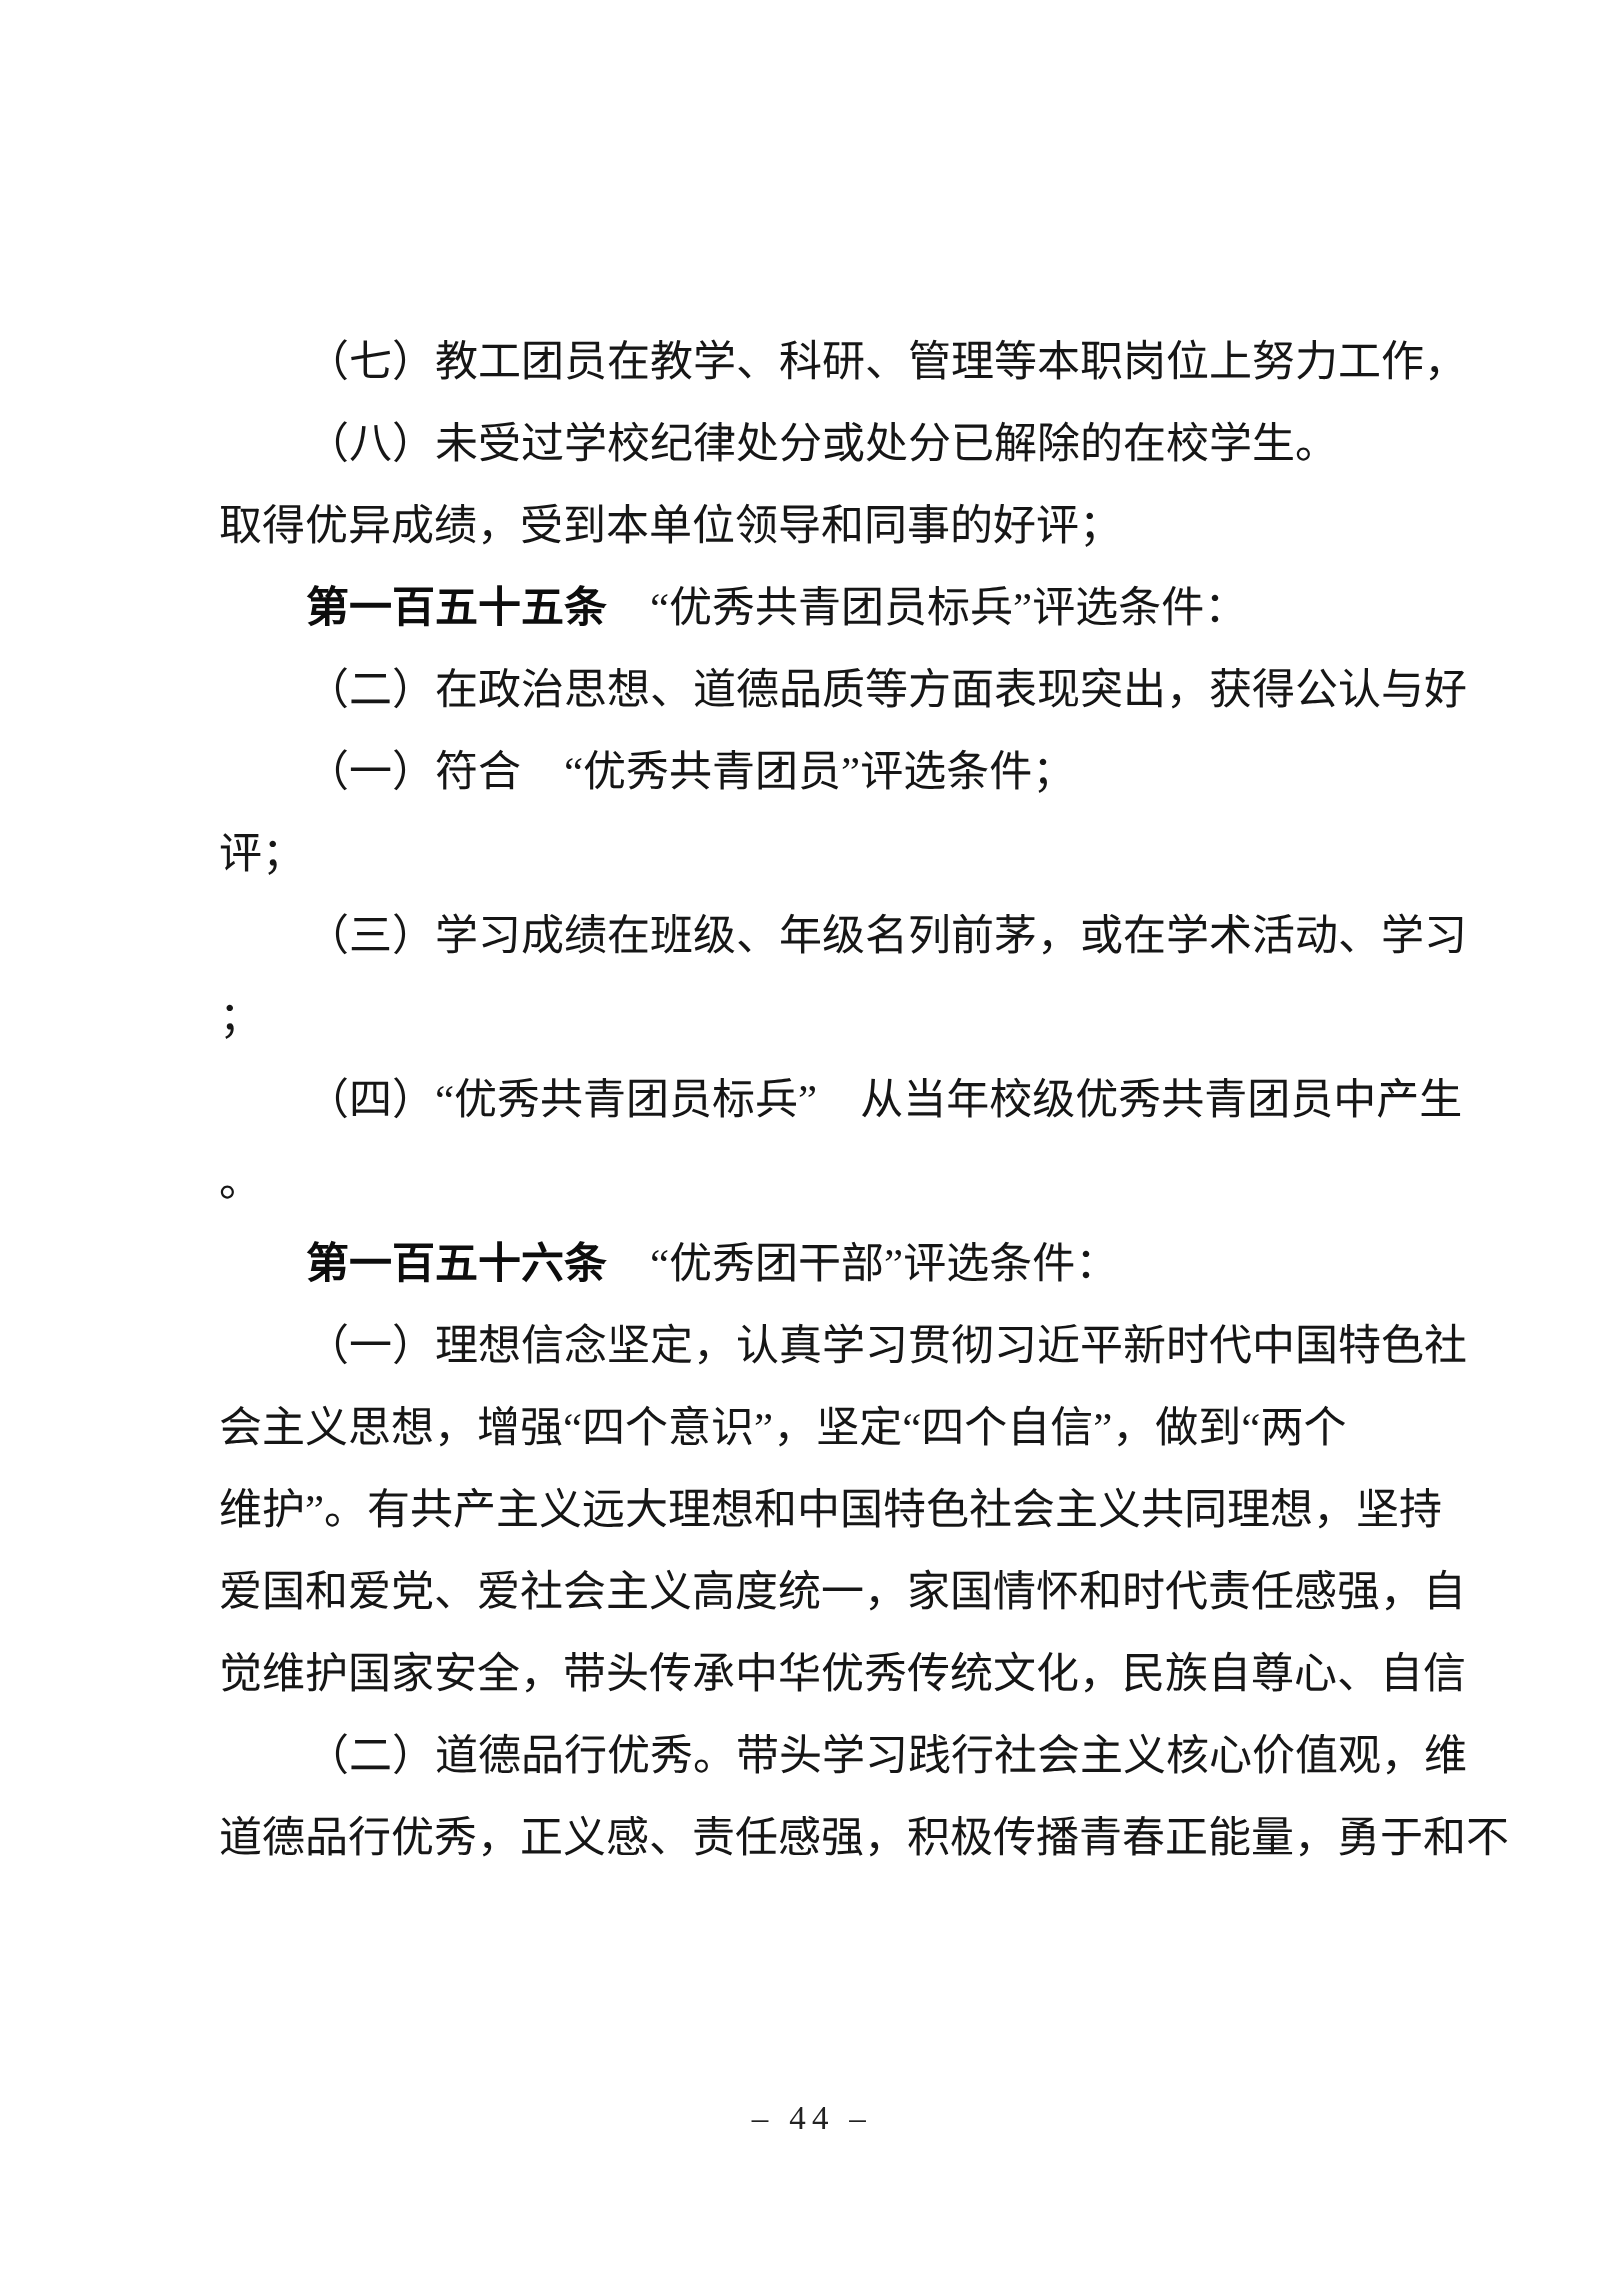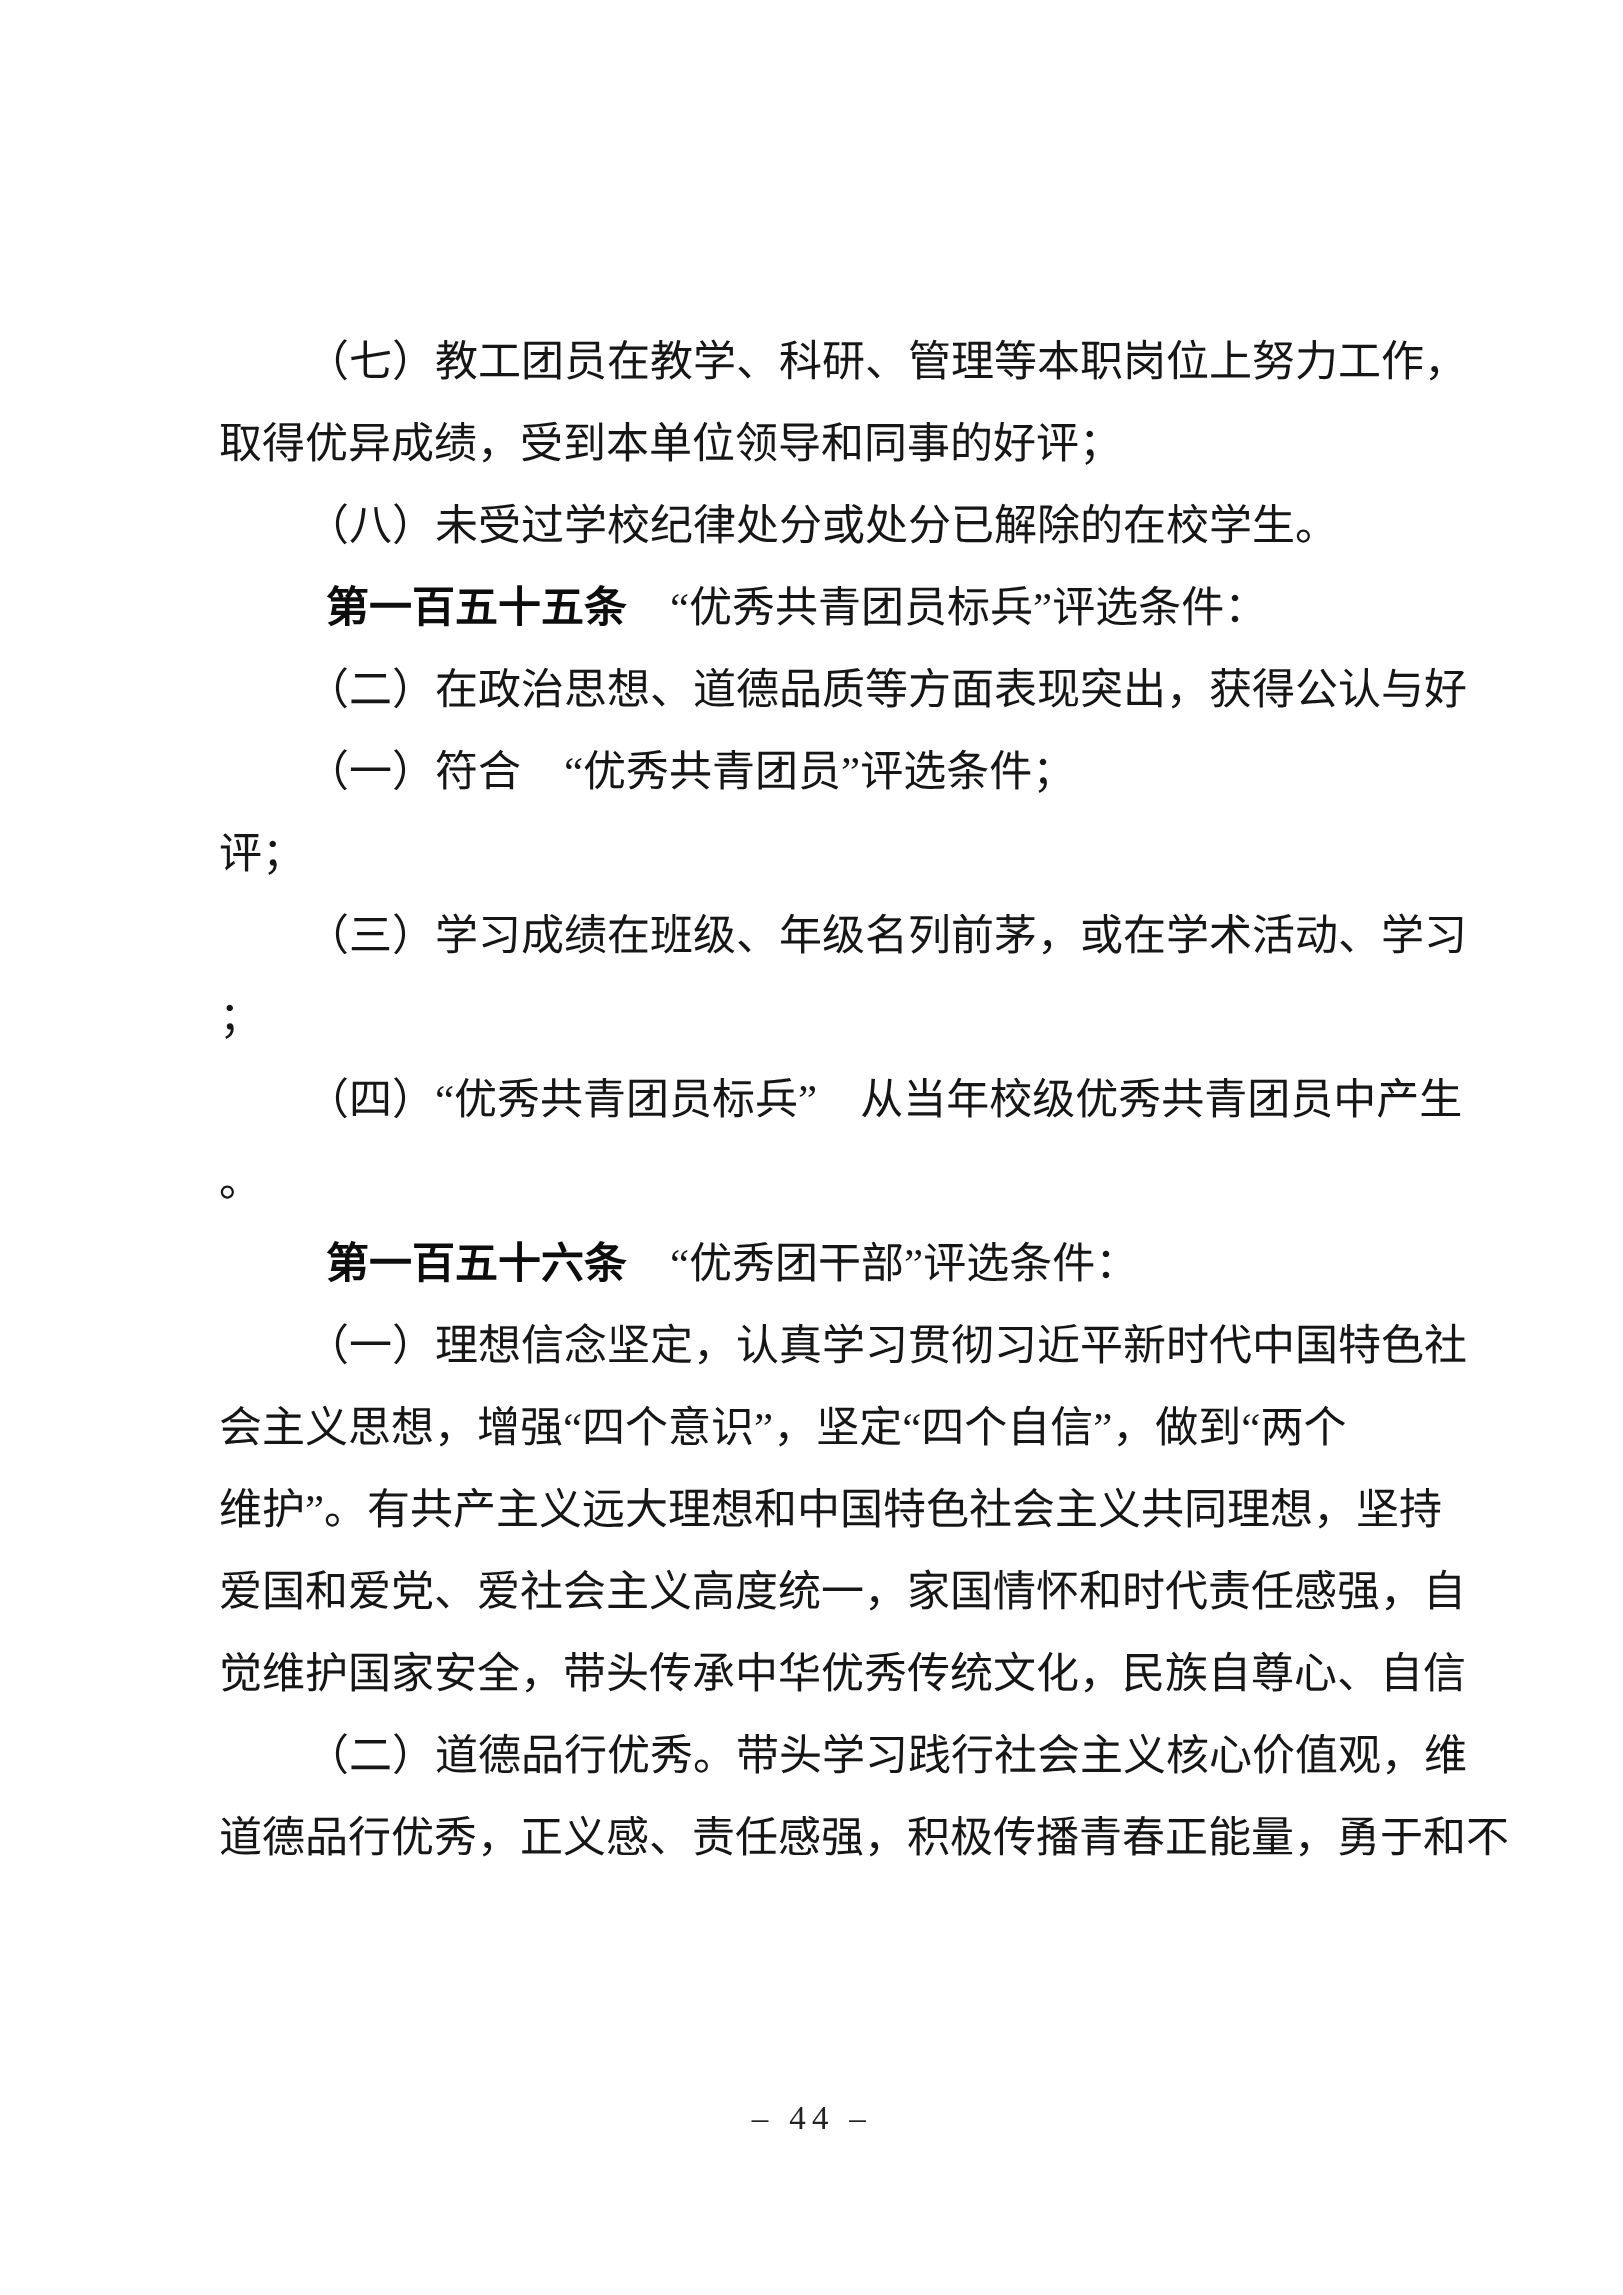--- a/index.html
+++ b/index.html
@@ -32,43 +32,42 @@
     font-size: 43px;
     color: #161616;
     white-space: nowrap;
     letter-spacing: 0px;
   }
   .line.indent { padding-left: 87px; }
   .seg { display: inline; }
   .seg.bold {
     font-weight: bold;
     color: #0d0d0d;
-    margin-left: 20px;
   }
   
   .page-number {
     position: absolute;
     top: 2079px;
     left: 0;
     width: 1624px;
     text-align: center;
     font-size: 33px;
     letter-spacing: 6.3px;
     color: #222222;
     line-height: 79px;
   }
 </style>
 </head>
 <body>
 
 <div class="page">
   <div class="text-block">
       <div class="line indent"><span class="seg">（七）教工团员在教学、科研、管理等本职岗位上努力工作，</span></div>
+      <div class="line indent"><span class="seg">（八）未受过学校纪律处分或处分已解除的在校学生。</span></div>
       <div class="line"><span class="seg">取得优异成绩，受到本单位领导和同事的好评；</span></div>
-      <div class="line indent"><span class="seg">（八）未受过学校纪律处分或处分已解除的在校学生。</span></div>
       <div class="line indent"><span class="seg bold">第一百五十五条</span><span class="seg">　“优秀共青团员标兵”评选条件：</span></div>
       <div class="line indent"><span class="seg">（二）在政治思想、道德品质等方面表现突出，获得公认与好</span></div>
       <div class="line indent"><span class="seg">（一）符合　“优秀共青团员”评选条件；</span></div>
       <div class="line"><span class="seg">评；</span></div>
       <div class="line indent"><span class="seg">（三）学习成绩在班级、年级名列前茅，或在学术活动、学习</span></div>
       <div class="line"><span class="seg">；</span></div>
       <div class="line indent"><span class="seg">（四）“优秀共青团员标兵”　从当年校级优秀共青团员中产生</span></div>
       <div class="line"><span class="seg">。</span></div>
       <div class="line indent"><span class="seg bold">第一百五十六条</span><span class="seg">　“优秀团干部”评选条件：</span></div>
       <div class="line indent"><span class="seg">（一）理想信念坚定，认真学习贯彻习近平新时代中国特色社</span></div>

